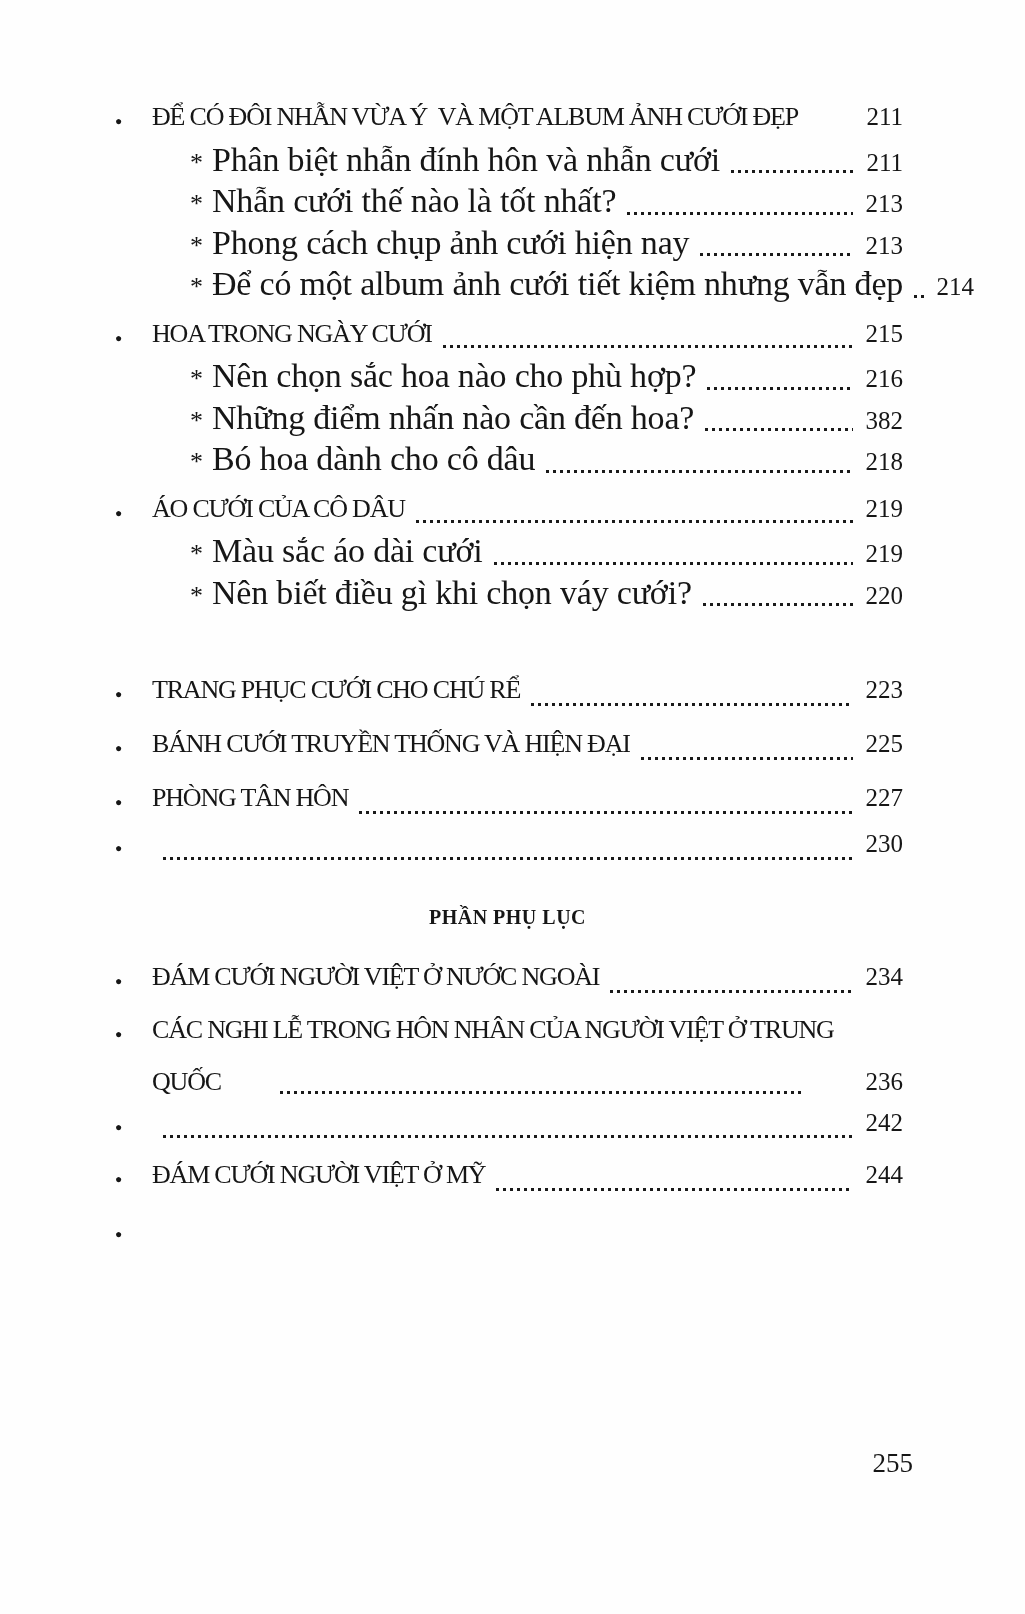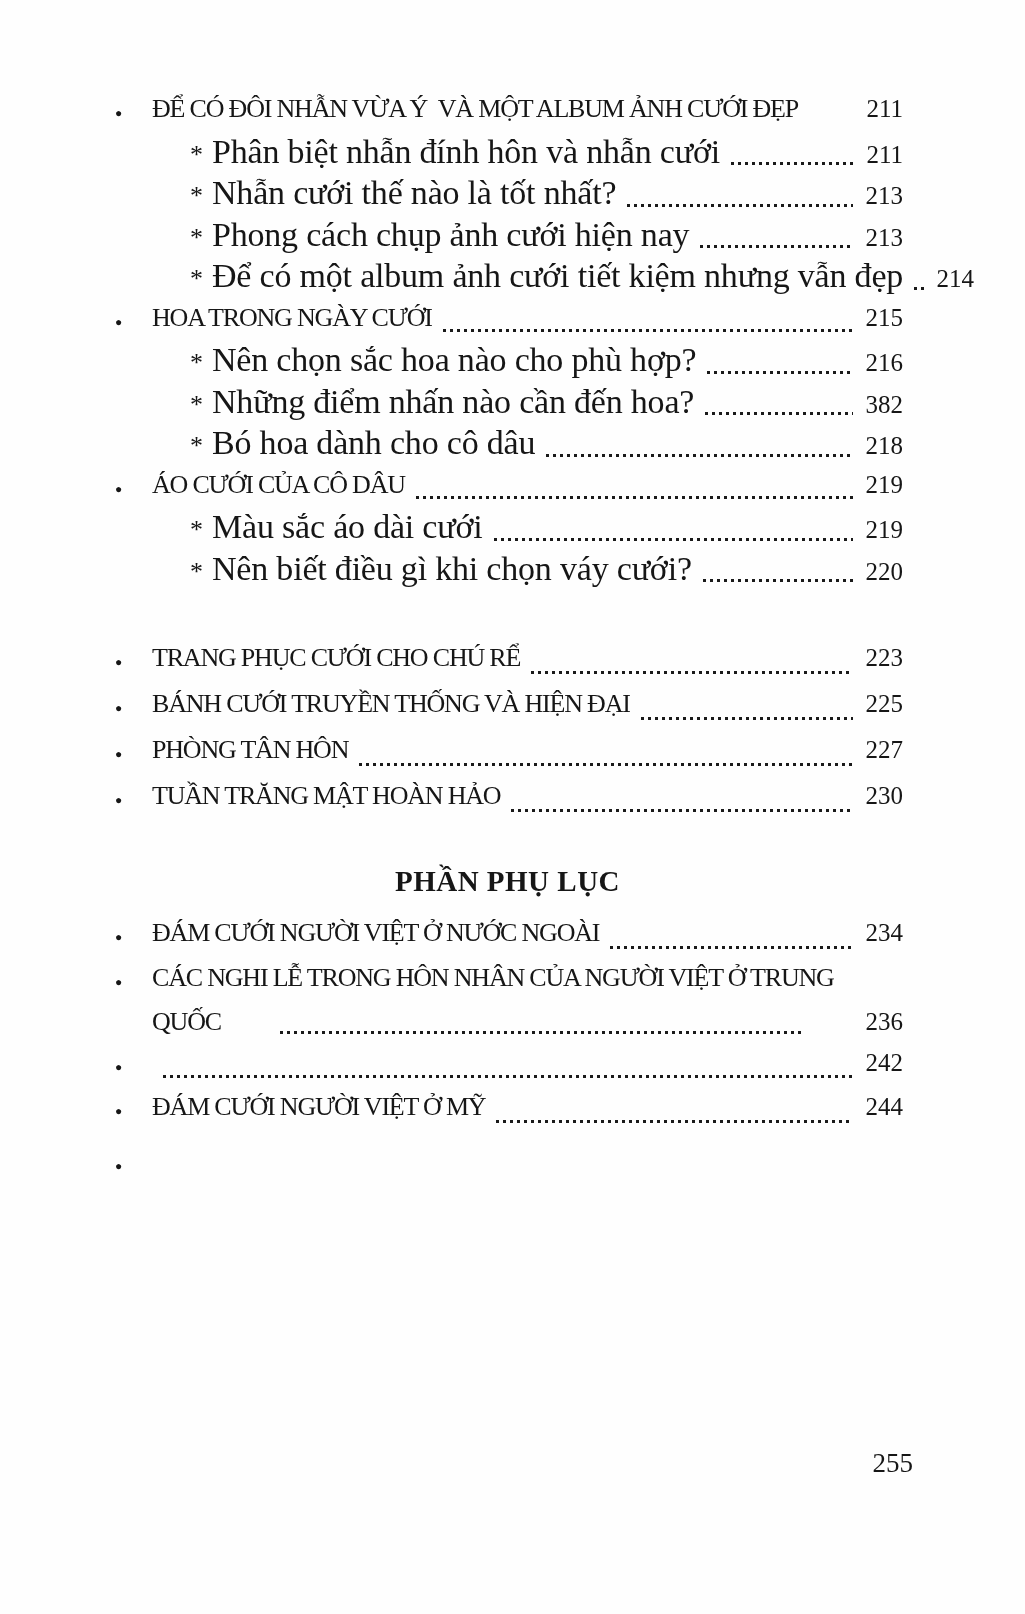--- a/index.html
+++ b/index.html
@@ -18,25 +18,25 @@
     left: 112px;
     right: 122px;
     top: 0;
   }
   .group { }
   .group-1 { margin-top: 90px; }
   .group-1 .row { line-height: 38.5px; }
   .group-2 { margin-top: 46px; }
   .group-2 .row { line-height: 41px; }
   .heading {
-    margin-top: 38px;
+    margin-top: 26px;
     line-height: 44px;
     text-align: center;
     font-weight: bold;
-    font-size: 29px;
+    font-size: 20px;
     letter-spacing: 0.5px;
   }
   .group-3 { margin-top: 10px; }
   .group-3 .row { line-height: 40.5px; }
 
   .row {
     display: flex;
     align-items: baseline;
     white-space: nowrap;
     font-size: 26px;
@@ -49,20 +49,21 @@
     font-size: 12px;
     padding-left: 3px;
     box-sizing: border-box;
   }
   .row.sub { padding-left: 78px; }
   .row.cont { padding-left: 40px; gap: 48px; }
 
   .main-label {
     font-size: 26px;
     letter-spacing: -1.2px;
+    margin-top: 8px;
   }
   .sub-label {
     font-size: 34px;
     letter-spacing: -0.2px;
   }
   .marker {
     flex: none;
     margin-right: 9px;
     font-size: 26px;
   }
@@ -185,21 +186,20 @@
           <span class="pg">225</span>
         </div>
         <div class="row main">
           <span class="bullet">●</span>
           <span class="main-label">PHÒNG TÂN HÔN</span>
           <span class="leader"></span>
           <span class="pg">227</span>
         </div>
         <div class="row main">
           <span class="bullet">●</span>
-          <span class="main-label">TUẦN TRĂNG MẬT HOÀN HẢO</span>
           <span class="leader"></span>
           <span class="pg">230</span>
         </div>
       </div>
       <div class="heading">PHẦN PHỤ LỤC</div>
       <div class="group group-3">
         <div class="row main">
           <span class="bullet">●</span>
           <span class="main-label">ĐÁM CƯỚI NGƯỜI VIỆT Ở NƯỚC NGOÀI</span>
           <span class="leader"></span>

